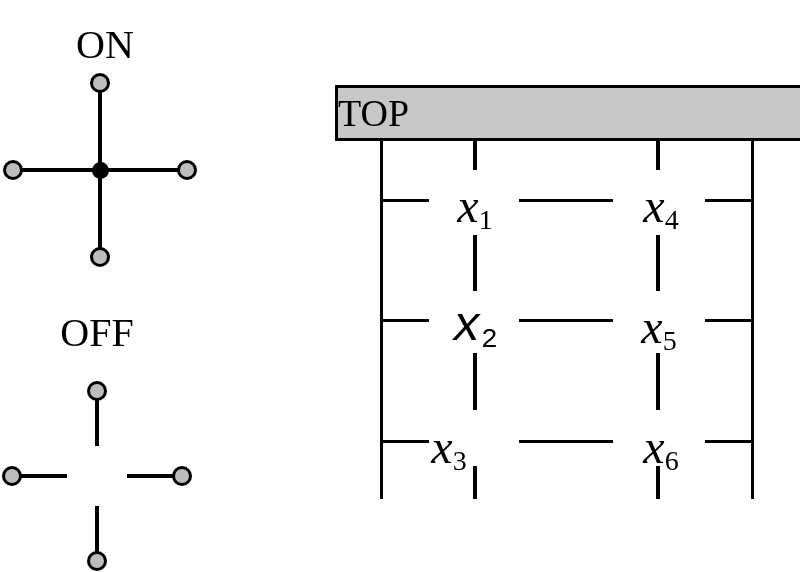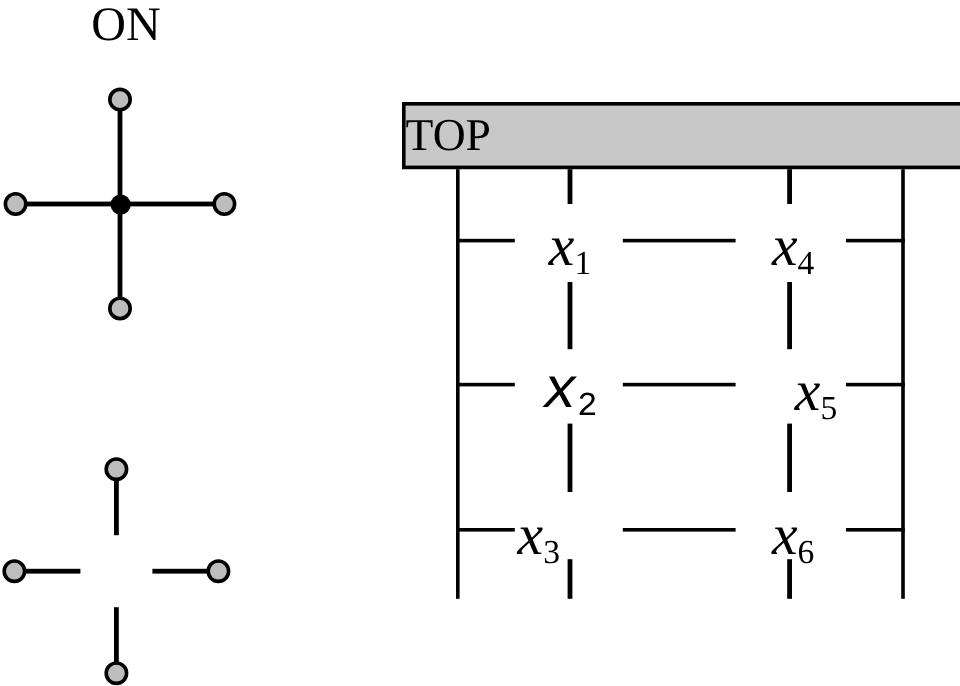--- a/index.html
+++ b/index.html
@@ -34,21 +34,21 @@
 
   
   .legend-label {
     position: absolute;
     width: 120px;
     text-align: center;
     font-size: 40px;
     line-height: 1;
     color: var(--line);
   }
-  .on-label  { left: 45px; top: 0; }
+  .on-label  { left: 45px; top: 25px; }
   .off-label { left: 37px; top: 313px; }
 
   
   .on-v { left: 98px;  top: 83px;  width: 4px;  height: 175px; }
   .on-h { left: 13px;  top: 168px; width: 175px; height: 4px; }
   .on-center { left: 92px; top: 162px; }
   .on-t-top    { left: 90px;  top: 73px;  }
   .on-t-bottom { left: 90px;  top: 247px; }
   .on-t-left   { left: 3px;   top: 160px; }
   .on-t-right  { left: 177px; top: 160px; }
@@ -113,40 +113,41 @@
   }
   .swlabel sub {
     font-style: normal;
     font-size: 28px;
     vertical-align: -7px;
     line-height: 0;
   }
   .sw1 { left: 475px; top: 206px; }
   .sw4 { left: 661px; top: 206px; text-align: center; }
   .sw2 { left: 475px; top: 327px; font-family: Liberation Mono, monospace; }
-  .sw5 { left: 680px; top: 327px; }
+  .sw5 { left: 659px; top: 327px; }
   .sw3 { left: 449px; top: 447px; }
   .sw6 { left: 661px; top: 447px; }
 </style>
 </head>
 <body>
 
 <div class="canvas" style="--bar-fill: #c8c8c8; --dot-fill: #bdbdbd; --line: #000000;">
 
   <div class="legend-label on-label">ON</div>
   <div>
     <div class="vline on-v"></div>
     <div class="hline on-h"></div>
     <div class="centerdot on-center"></div>
     <div class="dot on-t-top"></div>
     <div class="dot on-t-bottom"></div>
     <div class="dot on-t-left"></div>
     <div class="dot on-t-right"></div>
   </div>
 
+  <div class="legend-label off-label">OFF</div>
   <div>
     <div class="vline off-v-top"></div>
     <div class="vline off-v-bottom"></div>
     <div class="hline off-h-left"></div>
     <div class="hline off-h-right"></div>
     <div class="dot off-t-top"></div>
     <div class="dot off-t-bottom"></div>
     <div class="dot off-t-left"></div>
     <div class="dot off-t-right"></div>
   </div>

